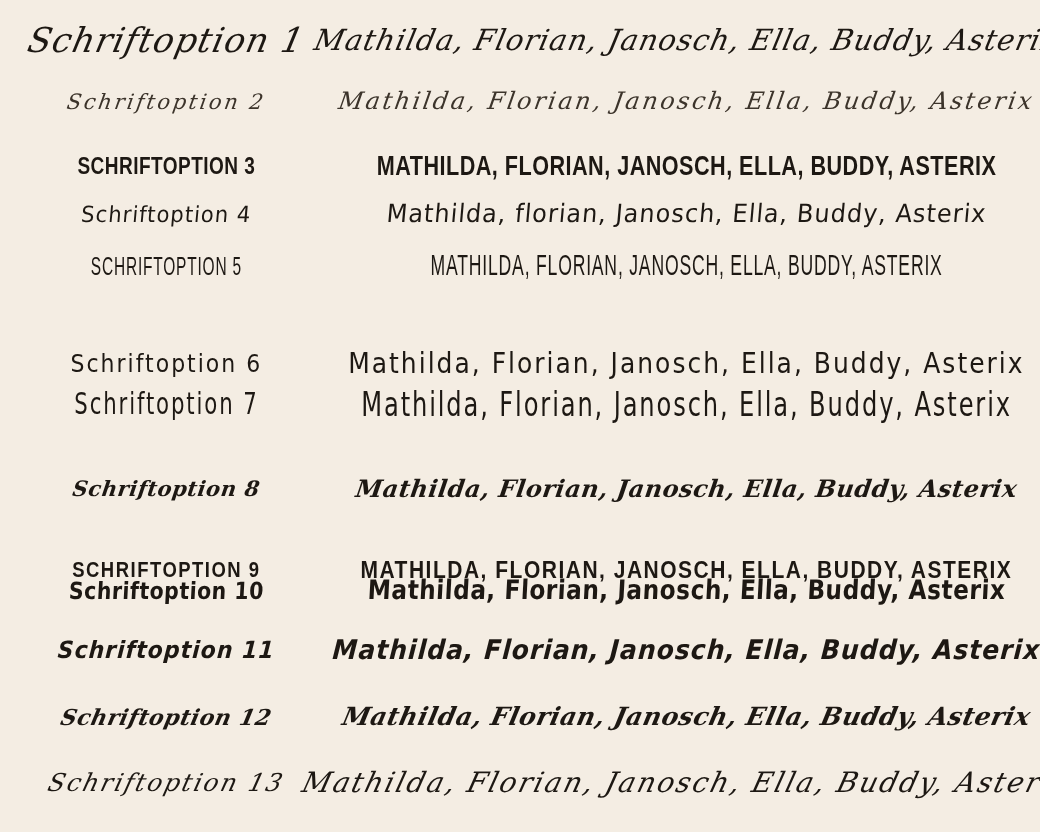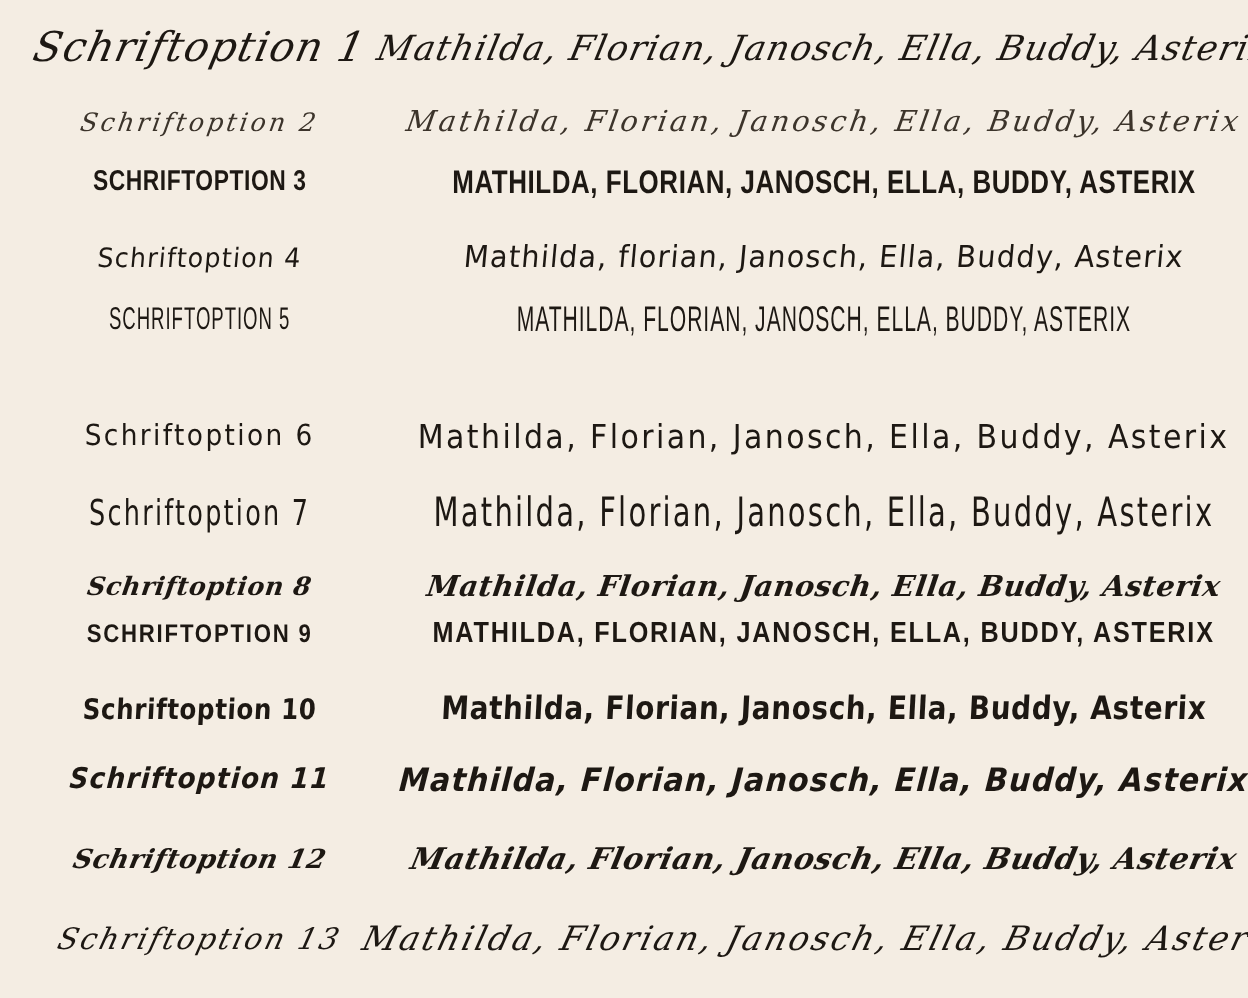--- a/index.html
+++ b/index.html
@@ -52,51 +52,51 @@
   <div class="row r1" style="top:40px">
     <div class="cell label f1">Schriftoption 1</div>
     <div class="cell sample f1">Mathilda, Florian, Janosch, Ella, Buddy, Asterix</div>
   </div>
 
   <div class="row" style="top:101px">
     <div class="cell label f2">Schriftoption 2</div>
     <div class="cell sample f2">Mathilda, Florian, Janosch, Ella, Buddy, Asterix</div>
   </div>
 
-  <div class="row" style="top:152px">
+  <div class="row" style="top:166px">
     <div class="cell label f3">SCHRIFTOPTION 3</div>
     <div class="cell sample f3">MATHILDA, FLORIAN, JANOSCH, ELLA, BUDDY, ASTERIX</div>
   </div>
 
   <div class="row" style="top:214px">
     <div class="cell label f4">Schriftoption 4</div>
     <div class="cell sample f4">Mathilda, florian, Janosch, Ella, Buddy, Asterix</div>
   </div>
 
   <div class="row" style="top:266px">
     <div class="cell label f5">SCHRIFTOPTION 5</div>
     <div class="cell sample f5">MATHILDA, FLORIAN, JANOSCH, ELLA, BUDDY, ASTERIX</div>
   </div>
 
   <div class="row" style="top:364px">
     <div class="cell label f6">Schriftoption 6</div>
     <div class="cell sample f6">Mathilda, Florian, Janosch, Ella, Buddy, Asterix</div>
   </div>
 
-  <div class="row" style="top:428px">
+  <div class="row" style="top:404px">
     <div class="cell label f7">Schriftoption 7</div>
     <div class="cell sample f7">Mathilda, Florian, Janosch, Ella, Buddy, Asterix</div>
   </div>
 
   <div class="row" style="top:488px">
     <div class="cell label f8">Schriftoption 8</div>
     <div class="cell sample f8">Mathilda, Florian, Janosch, Ella, Buddy, Asterix</div>
   </div>
 
-  <div class="row" style="top:528px">
+  <div class="row" style="top:570px">
     <div class="cell label f9">SCHRIFTOPTION 9</div>
     <div class="cell sample f9">MATHILDA, FLORIAN, JANOSCH, ELLA, BUDDY, ASTERIX</div>
   </div>
 
   <div class="row" style="top:590px">
     <div class="cell label f10">Schriftoption 10</div>
     <div class="cell sample f10">Mathilda, Florian, Janosch, Ella, Buddy, Asterix</div>
   </div>
 
   <div class="row" style="top:650px">

